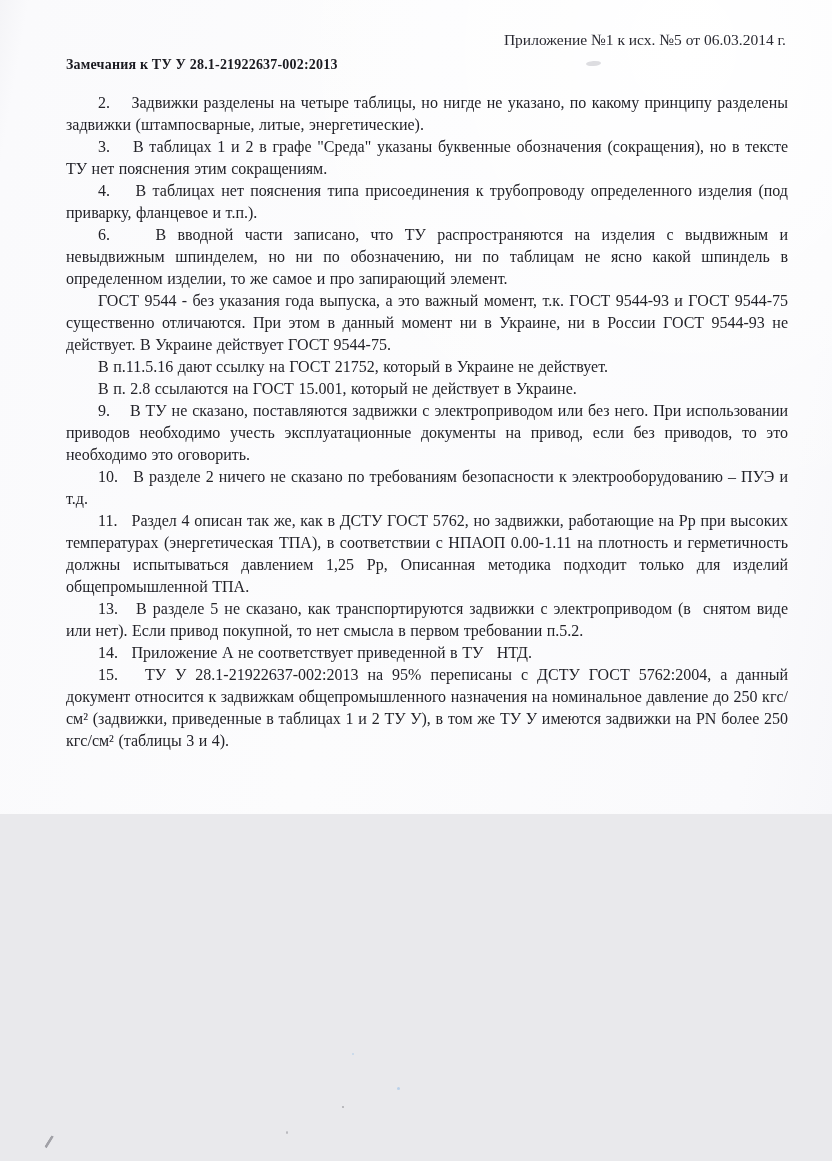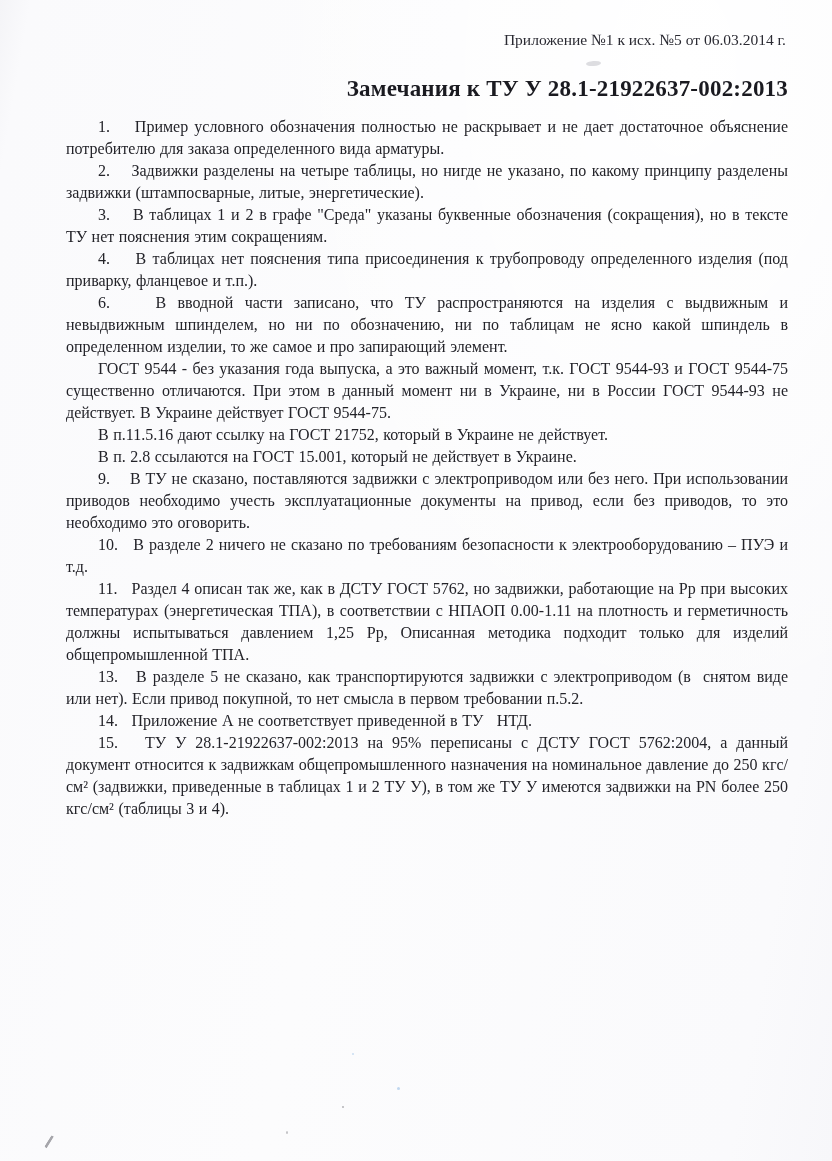--- a/index.html
+++ b/index.html
@@ -4,42 +4,42 @@
 <style>
   html, body { margin: 0; padding: 0; }
   body {
     width: 832px; height: 1161px;
     background: #e9e9ec;
     font-family: "Liberation Serif", "DejaVu Serif", serif;
     overflow: hidden;
   }
   .page {
     position: relative;
-    width: 832px; height: 1161px;
+    width: 832px; height: 814px;
     color: #232329;
     background:
       radial-gradient(ellipse at 82% 6%, #ffffff 0%, rgba(255,255,255,0) 45%),
       linear-gradient(100deg, #f4f4f7 0%, #fafafc 3%, #fcfcfd 45%, #fafafc 90%, #f7f7fa 100%);
   }
   .content {
     position: absolute;
     left: 66px; top: 30px;
     width: 722px;
   }
   .header-note {
     text-align: right;
     font-size: 15.5px;
     line-height: 20px;
     color: #2a2a32;
     padding-right: 2px;
   }
   .doc-title {
-    margin: 27px 0 0 0;
-    text-align: right;
-    font-size: 23px;
+    margin: 3px 0 0 0;
+    text-align: left;
+    font-size: 14px;
     line-height: 24px;
     font-weight: bold;
     color: #1a1a20;
     letter-spacing: 0.2px;
   }
   .bodytext { margin-top: 15px; }
   .bodytext p {
     margin: 0;
     font-size: 16px;
     line-height: 22px;
@@ -70,21 +70,20 @@
 <body>
 
 <div class="page">
   <div class="content">
 
     <div class="header-note">Приложение №1 к исх. №5 от 06.03.2014 г.</div>
 
     <h1 class="doc-title">Замечания к ТУ У 28.1-21922637-002:2013</h1>
 
     <div class="bodytext">
-      <p>1.&nbsp;&nbsp;&nbsp; Пример условного обозначения полностью не раскрывает и не дает достаточное объяснение потребителю для заказа определенного вида арматуры.</p>
       <p>2.&nbsp;&nbsp;&nbsp; Задвижки разделены на четыре таблицы, но нигде не указано, по какому принципу разделены задвижки (штампосварные, литые, энергетические).</p>
       <p>3.&nbsp;&nbsp;&nbsp; В таблицах 1 и 2 в графе "Среда" указаны буквенные обозначения (сокращения), но в тексте ТУ нет пояснения этим сокращениям.</p>
       <p>4.&nbsp;&nbsp;&nbsp; В таблицах нет пояснения типа присоединения к трубопроводу определенного изделия (под приварку, фланцевое и т.п.).</p>
       <p>6.&nbsp;&nbsp;&nbsp; В вводной части записано, что ТУ распространяются на изделия с выдвижным и невыдвижным шпинделем, но ни по обозначению, ни по таблицам не ясно какой шпиндель в определенном изделии, то же самое и про запирающий элемент.</p>
       <p>ГОСТ 9544 - без указания года выпуска, а это важный момент, т.к. ГОСТ 9544-93 и ГОСТ 9544-75 существенно отличаются. При этом в данный момент ни в Украине, ни в России ГОСТ 9544-93 не действует. В Украине действует ГОСТ 9544-75.</p>
       <p>В п.11.5.16 дают ссылку на ГОСТ 21752, который в Украине не действует.</p>
       <p>В п. 2.8 ссылаются на ГОСТ 15.001, который не действует в Украине.</p>
       <p>9.&nbsp;&nbsp;&nbsp; В ТУ не сказано, поставляются задвижки с электроприводом или без него. При использовании приводов необходимо учесть эксплуатационные документы на привод, если без приводов, то это необходимо это оговорить.</p>
       <p>10.&nbsp;&nbsp; В разделе 2 ничего не сказано по требованиям безопасности к электрооборудованию – ПУЭ и т.д.</p>
       <p>11.&nbsp;&nbsp; Раздел 4 описан так же, как в ДСТУ ГОСТ 5762, но задвижки, работающие на Рр при высоких температурах (энергетическая ТПА), в соответствии с НПАОП 0.00-1.11 на плотность и герметичность должны испытываться давлением 1,25 Рр, Описанная методика подходит только для изделий общепромышленной ТПА.</p>

